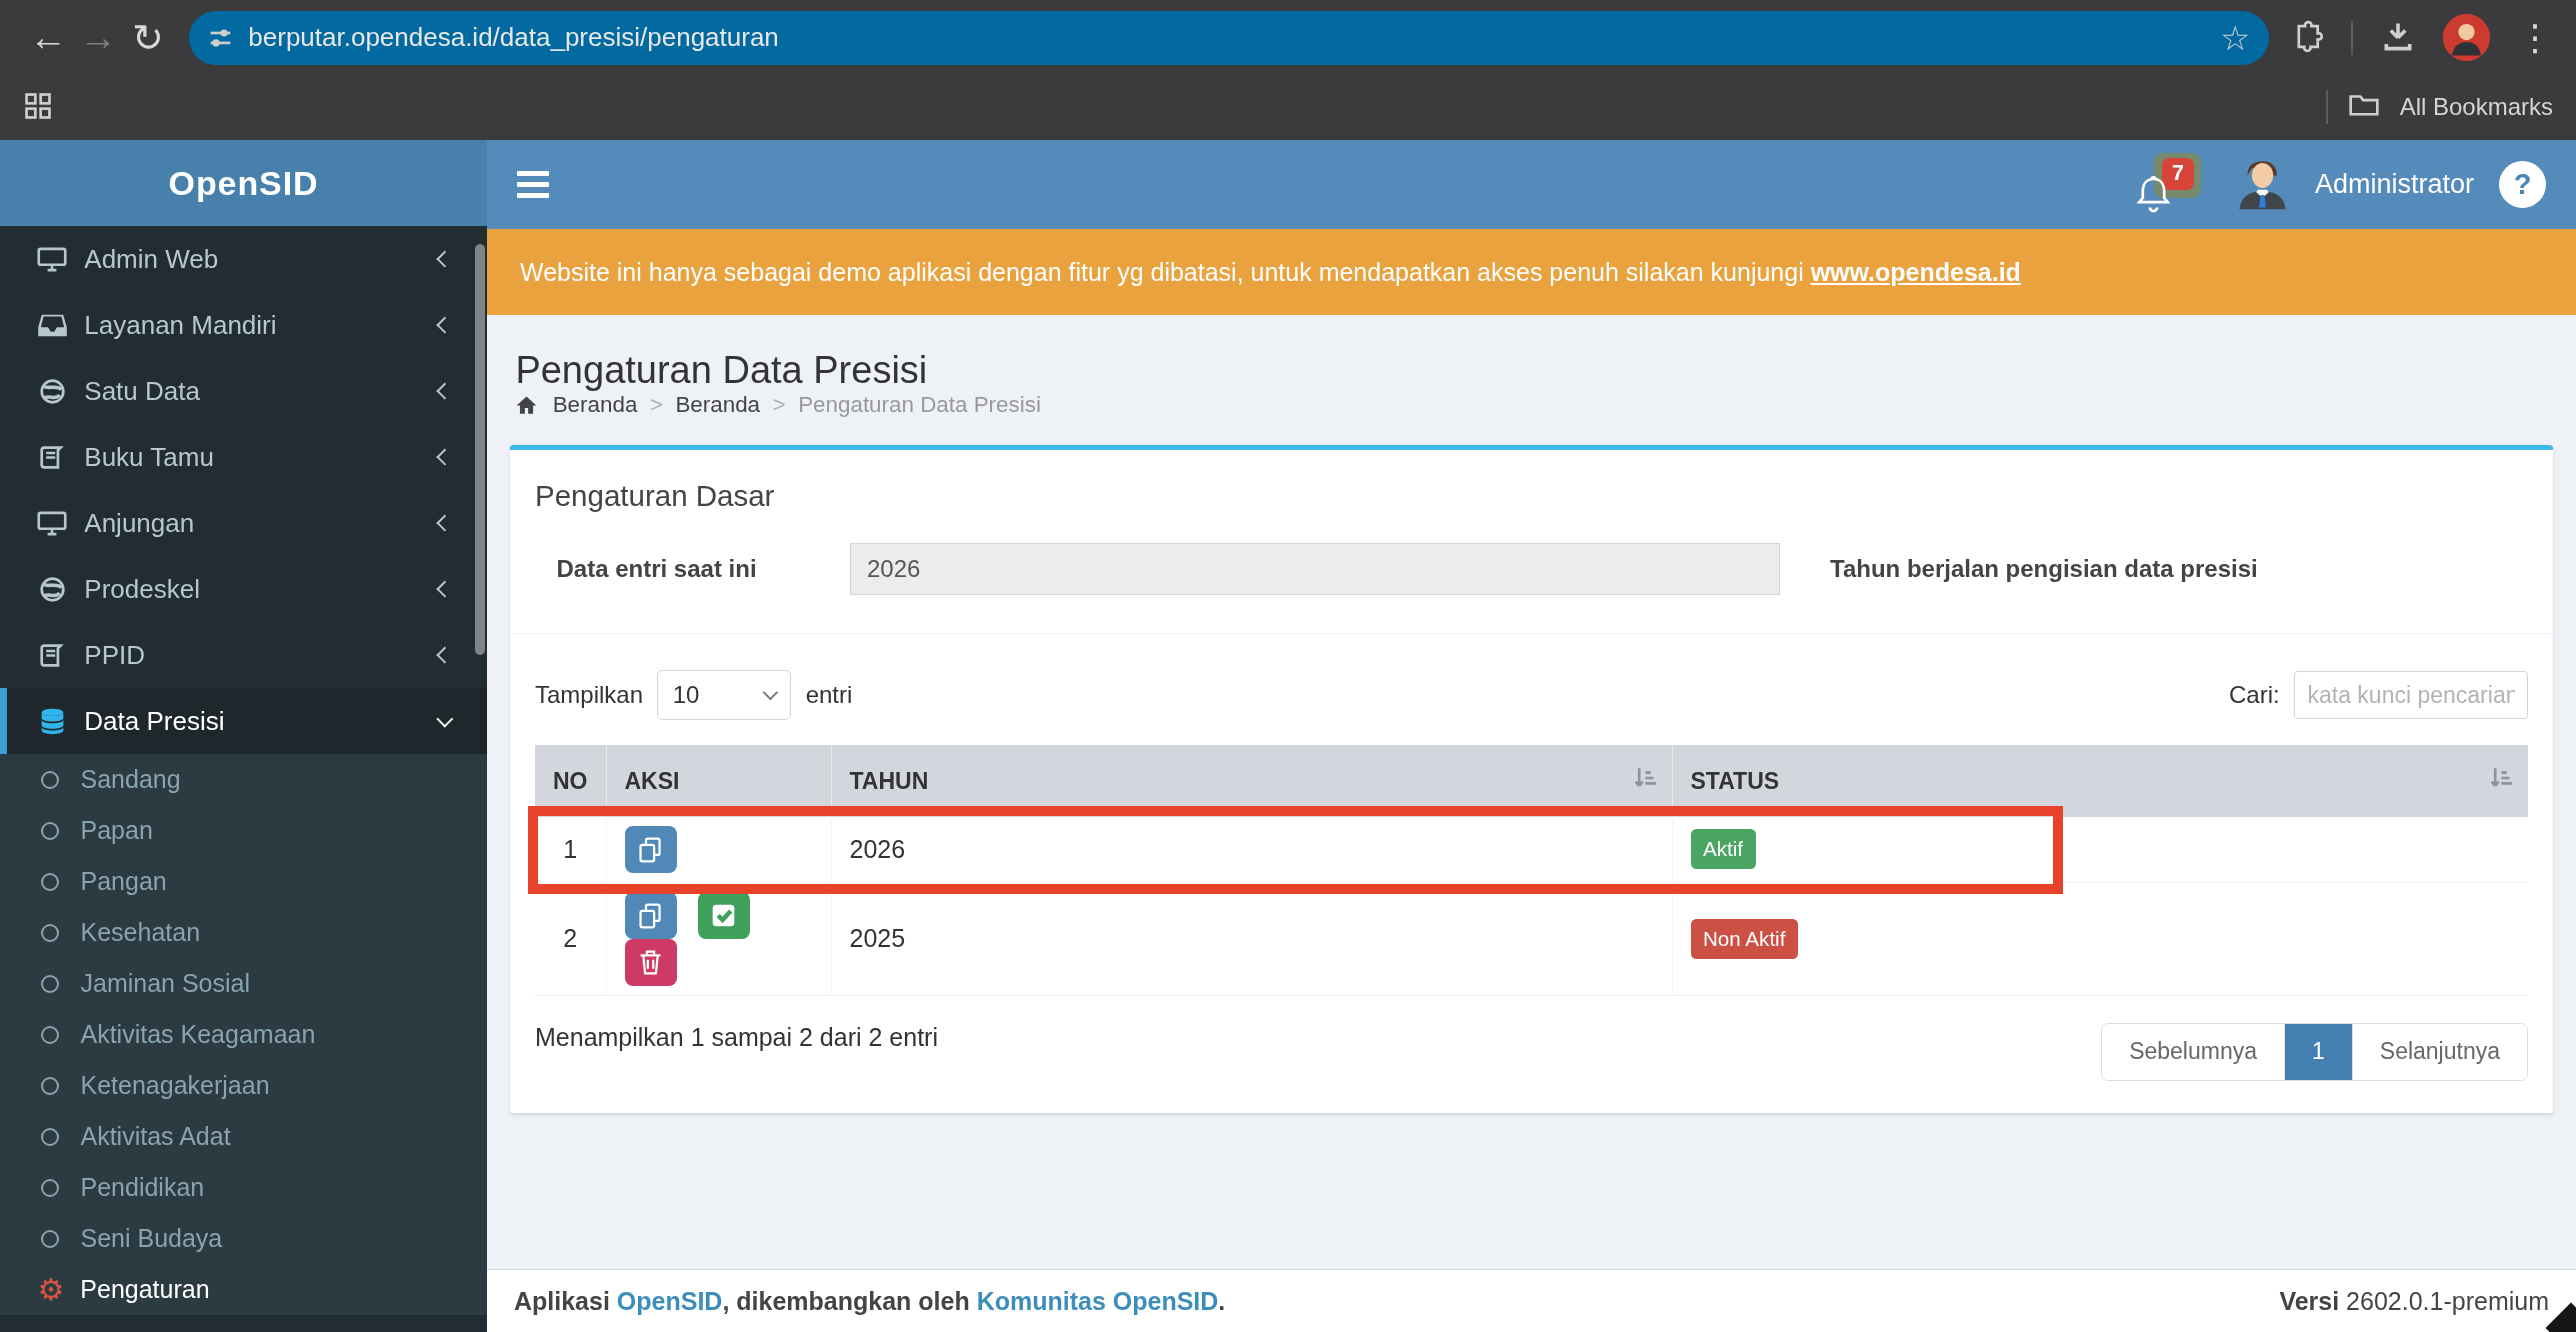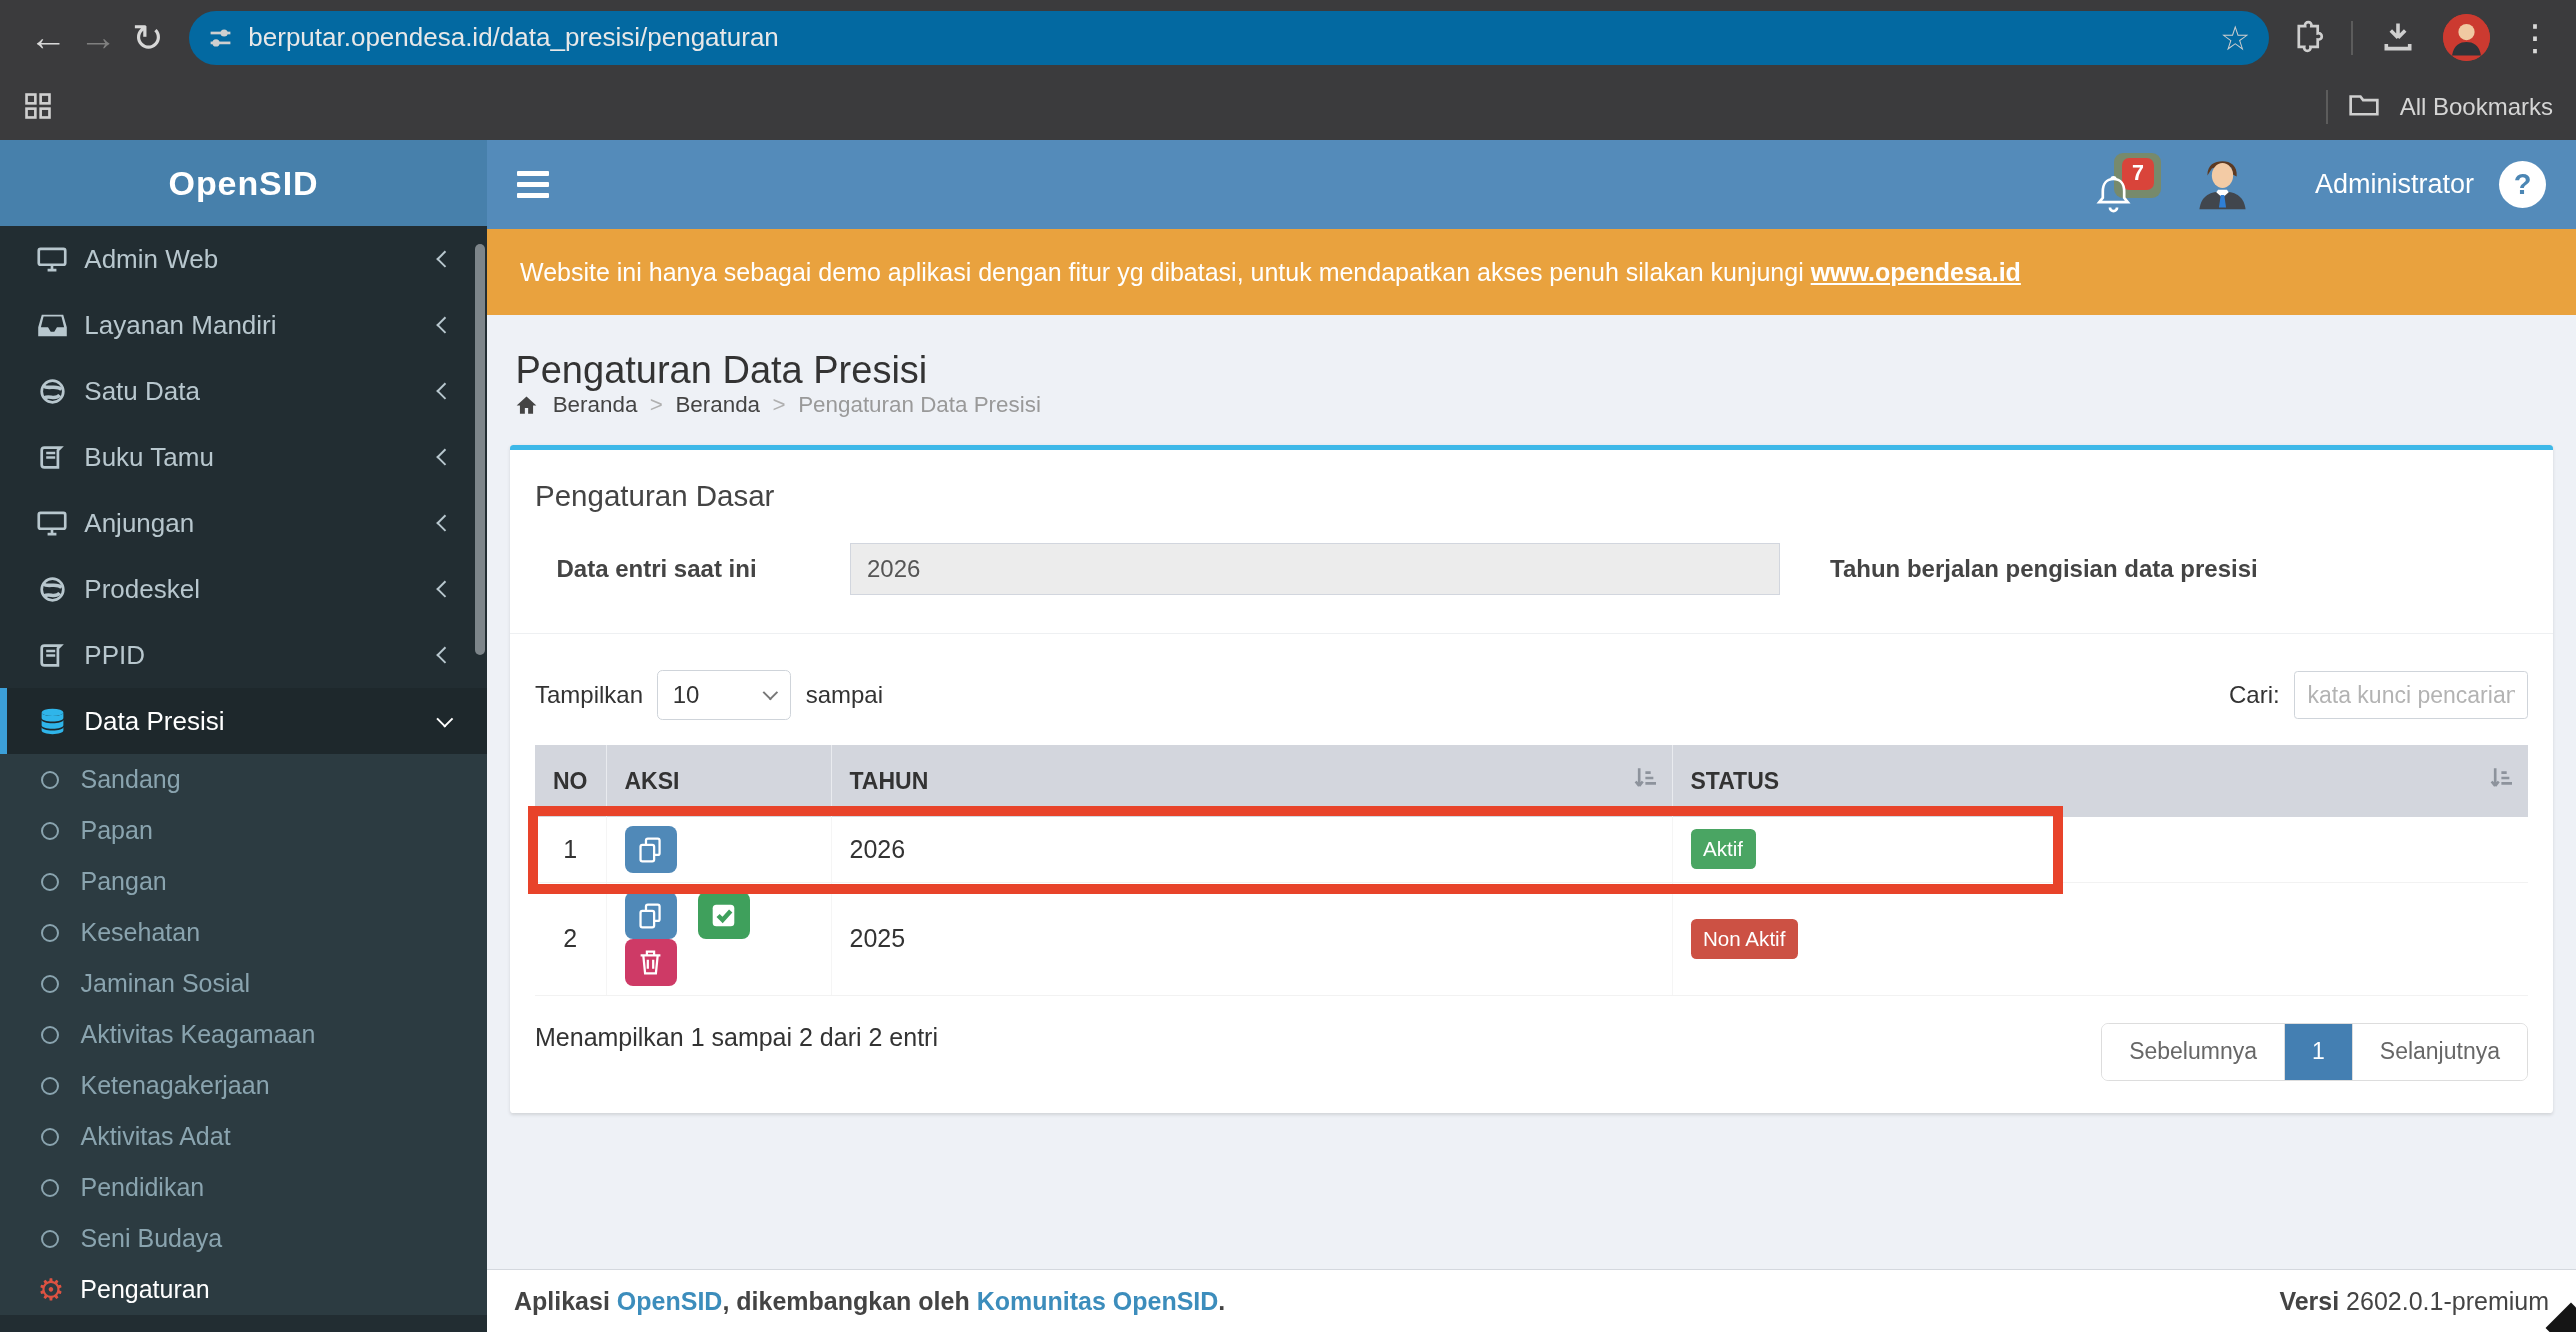--- a/index.html
+++ b/index.html
@@ -55,21 +55,21 @@
   .burger { width:41px; display:flex; flex-direction:column; gap:6.3px; cursor:pointer; }
   .burger span { display:block; width:32px; height:4.5px; background:#fff; border-radius:0.9px; }
   .nav-right { margin-left:auto; display:flex; align-items:center; gap:25px; }
   .bell-wrap { position:relative; width:54px; height:63px; margin-right:23px; }
   .bell-backing { position:absolute; top:0px; left:21.5px; width:47px; height:45px; background:#7b8a64;
                   border-radius:9px; opacity:.9; }
   .bell-badge { position:absolute; top:4.5px; left:29px; min-width:32px; height:32px; background:#d9443a;
                 border-radius:7.2px; color:#fff; font-weight:bold; font-size:21.5px;
                 display:flex; align-items:center; justify-content:center; }
   .bell-svg { position:absolute; left:0; bottom:0; }
-  .admin-name { color:#fff; font-size:27px;margin-left:40px; }
+  .admin-name { color:#fff; font-size:27px; }
   .help-circle { width:47px; height:47px; border-radius:50%; background:#fff; color:#4b86b4;
                  font-weight:bold; font-size:29px; display:flex; align-items:center; justify-content:center; }
 
   .banner { height:86px; background:#e9a23e; display:flex; align-items:center; padding:0 33px;
             color:#fff; font-size:25px; }
   .banner a { color:#fff; font-weight:bold; text-decoration:underline; }
 
   .content { flex:1; background:#eef1f6; padding:27px 23px; overflow:hidden; }
   .content-header { display:flex; justify-content:space-between; align-items:flex-start; margin:7.2px 5.4px 27px 5.4px;flex-direction:column; }
   .page-title { font-size:38px; font-weight:400; color:#333; }
@@ -417,21 +417,21 @@
 
           <div class="divider"></div>
 
           <div class="controls">
             <div class="length-ctl">
               <span>Tampilkan</span>
               <div class="select-box">
                 <span>10</span>
                 <span class="select-chev"></span>
               </div>
-              <span>sampai</span>
+              <span>entri</span>
             </div>
             <div class="search-ctl">
               <span>Cari:</span>
               <input class="search-input" type="text" placeholder="kata kunci pencarian" style="">
             </div>
           </div>
 
           <div class="table-wrap">
             <table class="data">
               <colgroup>

